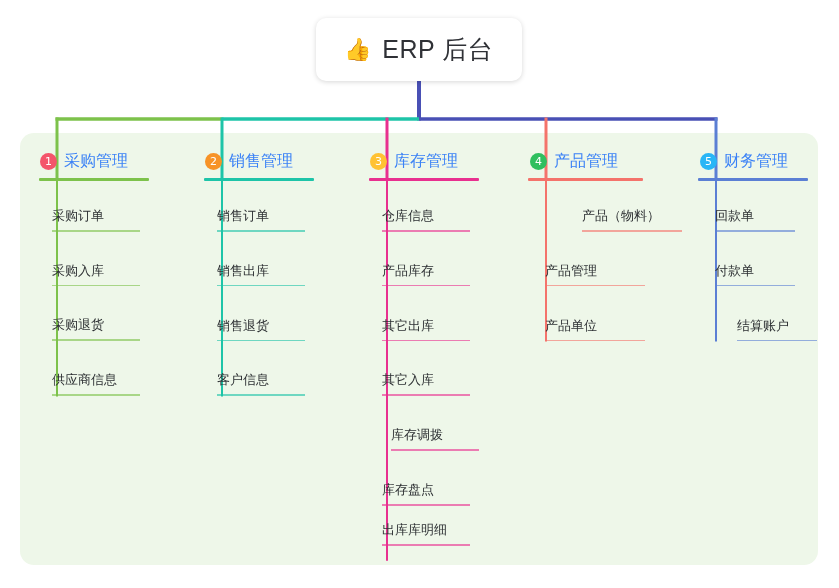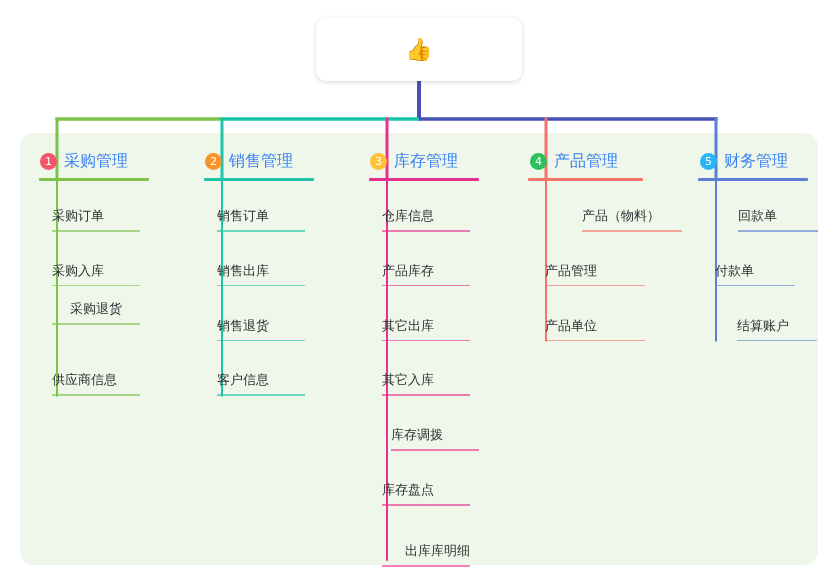--- a/index.html
+++ b/index.html
@@ -101,38 +101,39 @@
       <line x1="716" y1="117.5" x2="716" y2="178" stroke="#5b7fd4" stroke-width="3" stroke-linecap="butt"></line>
       <line x1="57" y1="178" x2="57" y2="396.4" stroke="#7dc24b" stroke-width="2" stroke-linecap="butt"></line>
       <line x1="222" y1="178" x2="222" y2="396.4" stroke="#1ec4a8" stroke-width="2" stroke-linecap="butt"></line>
       <line x1="387" y1="178" x2="387" y2="560.8" stroke="#e8308f" stroke-width="2" stroke-linecap="butt"></line>
       <line x1="546" y1="178" x2="546" y2="341.6" stroke="#f4736b" stroke-width="2" stroke-linecap="butt"></line>
       <line x1="716" y1="178" x2="716" y2="341.6" stroke="#5b7fd4" stroke-width="2" stroke-linecap="butt"></line>
     </svg>
 
   <div class="title-card">
     <span class="title-emoji">👍</span>
+    <span class="title-text">ERP 后台</span>
   </div>
 
   <div id="columns">
       <div class="col" style="left: 40px; top: 150px;">
         <div class="col-head">
           <span class="badge" style="background: rgb(244, 85, 107);">1</span>
           <span class="col-title">采购管理</span>
         </div>
         <div class="head-rule" style="background: rgb(125, 194, 75); width: 110px; left: -1px; top: 28px;"></div>
         <div class="item" style="left: 12px; top: 57px;">
           <span class="item-label">采购订单</span>
           <span class="item-rule" style="background: rgb(125, 194, 75); opacity: 0.62; width: 88px;"></span>
         </div>
         <div class="item" style="left: 12px; top: 111.8px;">
           <span class="item-label">采购入库</span>
           <span class="item-rule" style="background: rgb(125, 194, 75); opacity: 0.62; width: 88px;"></span>
         </div>
-        <div class="item" style="left: 12px; top: 150px; text-align: center;">
+        <div class="item" style="left: 12px; top: 166px;">
           <span class="item-label">采购退货</span>
           <span class="item-rule" style="background: rgb(125, 194, 75); opacity: 0.62; width: 88px;"></span>
         </div>
         <div class="item" style="left: 12px; top: 221.4px;">
           <span class="item-label">供应商信息</span>
           <span class="item-rule" style="background: rgb(125, 194, 75); opacity: 0.62; width: 88px;"></span>
         </div>
       </div>
       <div class="col" style="left: 205px; top: 150px;">
         <div class="col-head">
@@ -180,21 +181,21 @@
           <span class="item-rule" style="background: rgb(232, 48, 143); opacity: 0.62; width: 88px;"></span>
         </div>
         <div class="item" style="left: 4px; top: 276.2px; margin-left: 17px;">
           <span class="item-label">库存调拨</span>
           <span class="item-rule" style="background: rgb(232, 48, 143); opacity: 0.62; width: 88px;"></span>
         </div>
         <div class="item" style="left: 12px; top: 331px;">
           <span class="item-label">库存盘点</span>
           <span class="item-rule" style="background: rgb(232, 48, 143); opacity: 0.62; width: 88px;"></span>
         </div>
-        <div class="item" style="left: 12px; top: 392px; text-align: right;">
+        <div class="item" style="left: 12px; top: 371px;">
           <span class="item-label">出库库明细</span>
           <span class="item-rule" style="background: rgb(232, 48, 143); opacity: 0.62; width: 88px;"></span>
         </div>
       </div>
       <div class="col" style="left: 530px; top: 150px;">
         <div class="col-head">
           <span class="badge" style="background: rgb(47, 191, 95);">4</span>
           <span class="col-title">产品管理</span>
         </div>
         <div class="head-rule" style="background: rgb(244, 115, 107); width: 115px; left: -2px; top: 28px;"></div>
@@ -210,21 +211,21 @@
           <span class="item-label">产品单位</span>
           <span class="item-rule" style="background: rgb(244, 115, 107); opacity: 0.62; width: 100px;"></span>
         </div>
       </div>
       <div class="col" style="left: 700px; top: 150px;">
         <div class="col-head">
           <span class="badge" style="background: rgb(41, 182, 246);">5</span>
           <span class="col-title">财务管理</span>
         </div>
         <div class="head-rule" style="background: rgb(91, 127, 212); width: 110px; left: -2px; top: 28px;"></div>
-        <div class="item" style="left: 15px; top: 57px; padding-left: 23px;">
+        <div class="item" style="left: 15px; top: 57px;">
           <span class="item-label">回款单</span>
           <span class="item-rule" style="background: rgb(91, 127, 212); opacity: 0.62; width: 80px;"></span>
         </div>
         <div class="item" style="left: 15px; top: 111.8px;">
           <span class="item-label">付款单</span>
           <span class="item-rule" style="background: rgb(91, 127, 212); opacity: 0.62; width: 80px;"></span>
         </div>
         <div class="item" style="left: 15px; top: 166.6px; margin-left: 22px;">
           <span class="item-label">结算账户</span>
           <span class="item-rule" style="background: rgb(91, 127, 212); opacity: 0.62; width: 80px;"></span>

